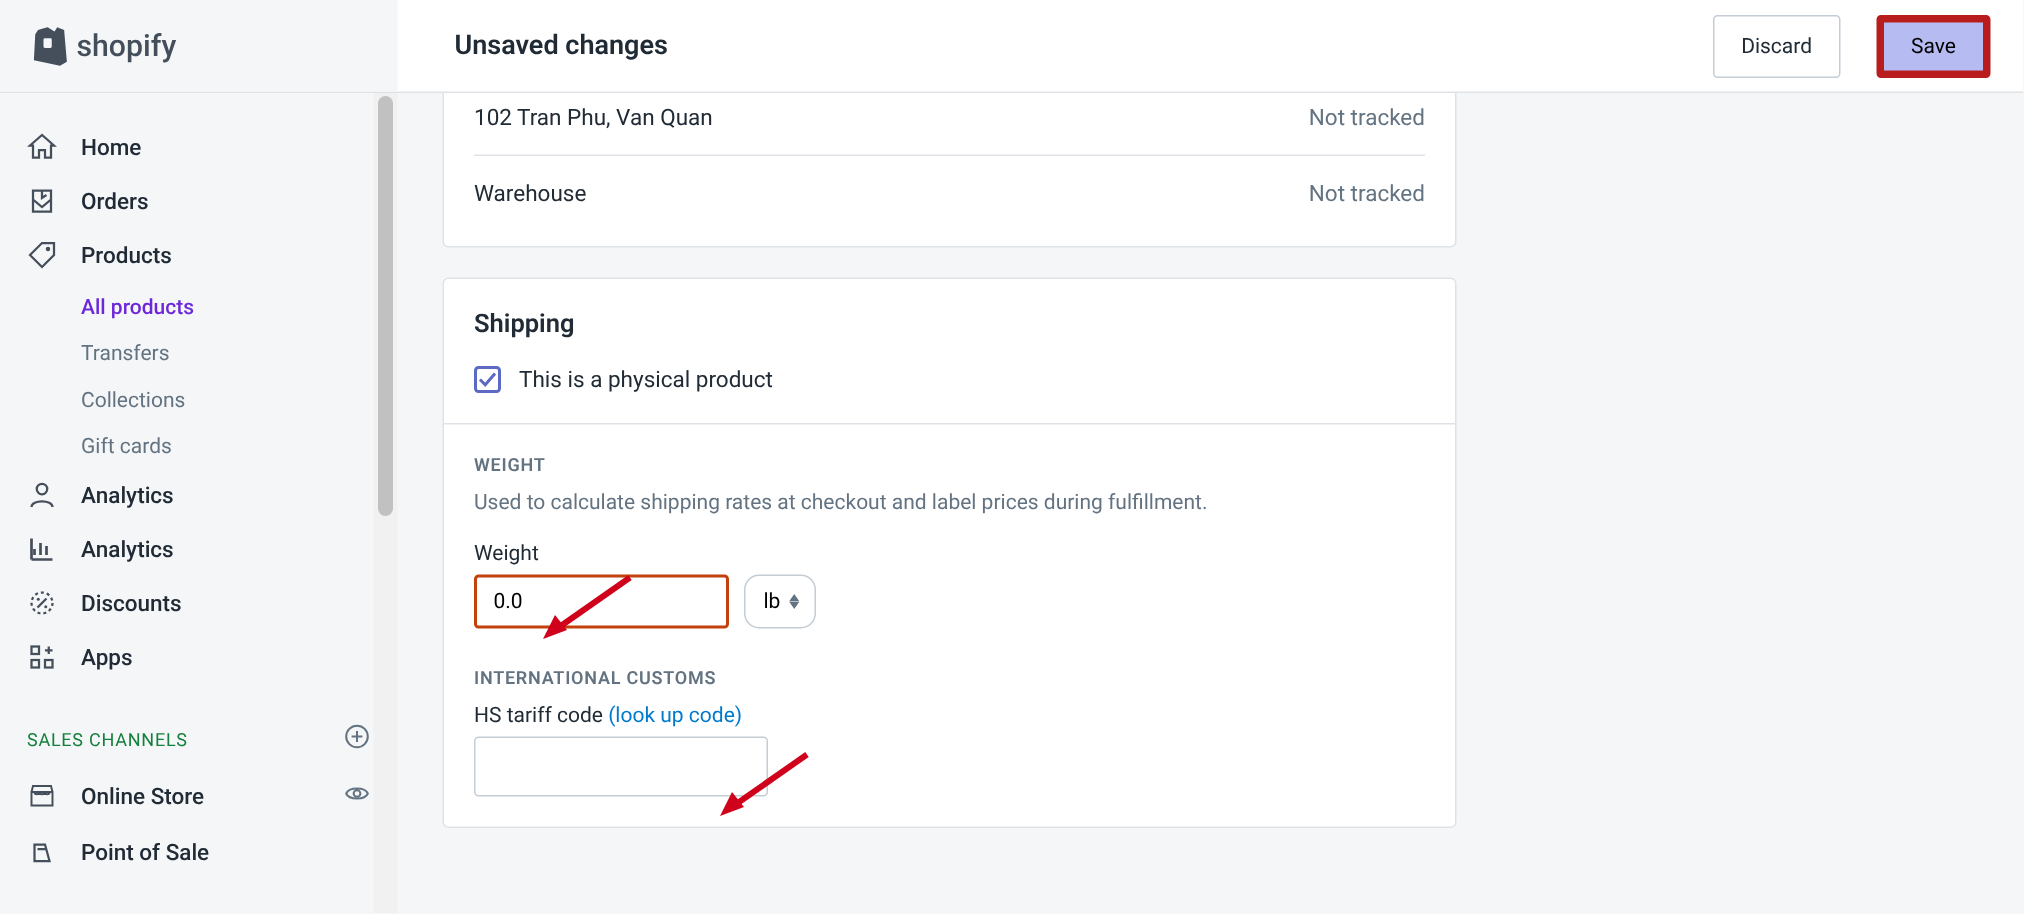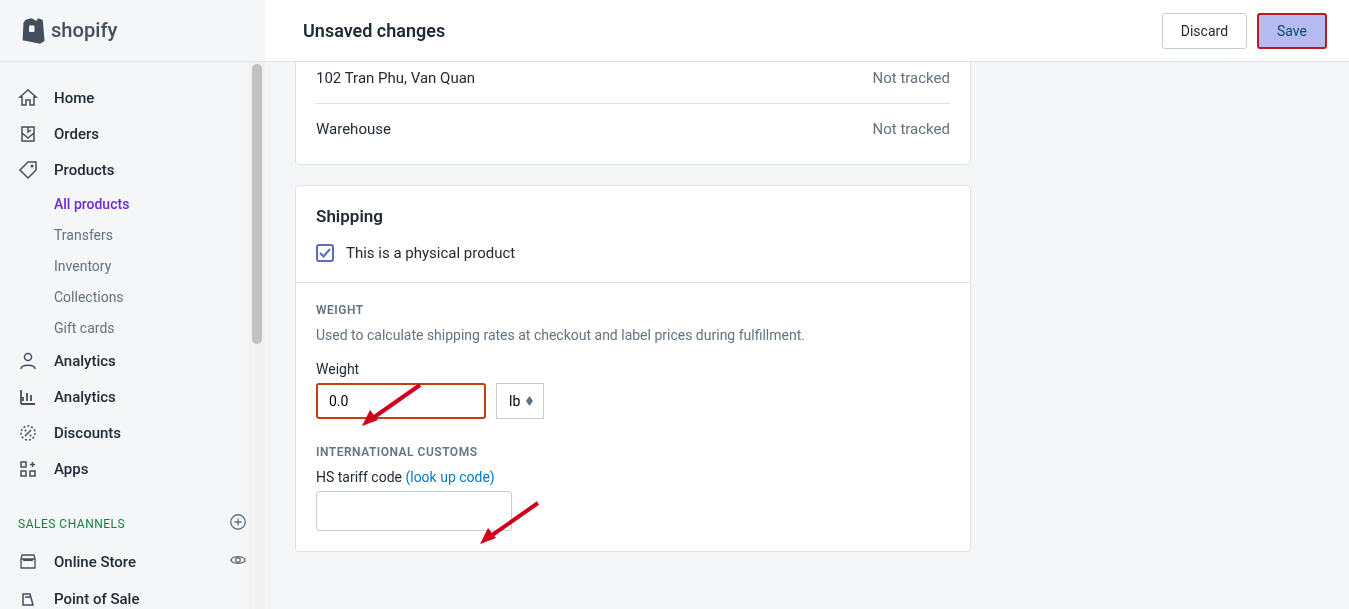--- a/index.html
+++ b/index.html
@@ -2,24 +2,24 @@
 <html><head>
 <meta charset="utf-8">
 <style>
 *{box-sizing:border-box;margin:0;padding:0;font-family:-apple-system,BlinkMacSystemFont,"Segoe UI",Roboto,sans-serif}
 body{background:#f4f6f8;width:1349px;height:609px;overflow:hidden;position:relative}
 .topbar{position:absolute;top:0;left:0;right:0;height:62px;background:#fff;border-bottom:1px solid #dfe3e8;display:flex;align-items:center;z-index:10}
 .logo-area{width:265px;height:100%;background:#f4f6f8;display:flex;align-items:center;padding-left:18px}
 .logo-area svg{fill:#454f5b}
 .unsaved-area{flex:1;display:flex;align-items:center;justify-content:space-between;padding:0 22px 0 38px;height:100%}
 .unsaved-title{font-size:18px;font-weight:600;color:#212b36}
-.top-buttons{display:flex;gap:10px}
+.top-buttons{display:flex;gap:24px}
 .btn{padding:8px 18px;border-radius:3px;font-size:14px;cursor:pointer;border:1px solid transparent}
 .btn-discard{background:#fff;border:1px solid #c4cdd5;color:#212b36}
-.btn-save{background:#b6bcf1;color:#0c4a6e;border:2px solid #b91c1c}
+.btn-save{background:#b6bcf1;color:#000000;border:5px solid #b91c1c}
 .sidebar{position:absolute;top:62px;left:0;width:265px;bottom:0;background:#f4f6f8;padding-top:18px}
 .scrolltrack{position:absolute;right:0;top:0;bottom:0;width:16px;background:#f1f1f1}
 .scrollthumb{position:absolute;left:3px;width:10px;background:#c1c1c1;border-radius:5px}
 .nav-item{display:flex;align-items:center;padding:8px 18px;cursor:pointer;gap:16px}
 .nav-icon{width:20px;height:20px;display:flex;align-items:center;justify-content:center;color:#637381;flex-shrink:0}
 .nav-label{font-size:15px;color:#212b36;font-weight:500}
 .nav-sub{padding:6px 18px 6px 54px;cursor:pointer}
 .nav-sub-label{font-size:14px;color:#637381}
 .nav-sub.active .nav-sub-label{color:#6d28d9;font-weight:500}
 .nav-section{padding:8px 18px;display:flex;align-items:center;justify-content:space-between;margin-top:18px}
@@ -38,21 +38,21 @@
 .checkbox{width:18px;height:18px;border:2px solid #5c6ac4;border-radius:3px;background:#fff;display:flex;align-items:center;justify-content:center;cursor:pointer}
 .checkbox svg{width:12px;height:12px;fill:#5c6ac4}
 .checkbox-label{font-size:15px;color:#212b36}
 .divider{height:1px;background:#dfe3e8;margin:20px -20px}
 .field-heading{font-size:12px;font-weight:600;color:#637381;letter-spacing:.5px;margin-bottom:10px}
 .field-desc{font-size:14px;color:#637381;margin-bottom:18px}
 .field-label{font-size:14px;color:#212b36;margin-bottom:6px}
 .input-row{display:flex;gap:10px}
 .text-input{border:1px solid #c4cdd5;border-radius:3px;padding:9px 12px;font-size:14px;width:170px}
 .text-input.focused{border:2px solid #c2410c;padding:8px 11px}
-.select-box{border:1px solid #c4cdd5;border-radius:0;padding:9px 12px;font-size:14px;width:48px;display:flex;align-items:center;justify-content:space-between;gap:6px;cursor:pointer}
+.select-box{border:1px solid #c4cdd5;border-radius:10px;padding:9px 12px;font-size:14px;width:48px;display:flex;align-items:center;justify-content:space-between;gap:6px;cursor:pointer}
 .select-spinner{display:flex;flex-direction:column;gap:0px}
 .select-spinner svg{width:7px;height:5px;fill:#637381}
 .link{color:#007ace;cursor:pointer}
 .hs-input{border:1px solid #c4cdd5;border-radius:3px;padding:9px 12px;font-size:14px;width:196px;height:40px}
 .arrow{position:absolute;pointer-events:none}
 .arrow svg{fill:#d0021b}
 </style>
 </head>
 <body>
 
@@ -103,23 +103,20 @@
         </svg>
     </span>
     <span class="nav-label">Products</span>
   </div>
 
   <div class="nav-sub active">
     <span class="nav-sub-label">All products</span>
   </div>
   <div class="nav-sub">
     <span class="nav-sub-label">Transfers</span>
-  </div>
-  <div class="nav-sub">
-    <span class="nav-sub-label">Inventory</span>
   </div>
   <div class="nav-sub">
     <span class="nav-sub-label">Collections</span>
   </div>
   <div class="nav-sub">
     <span class="nav-sub-label">Gift cards</span>
   </div>
 
   <div class="nav-item">
     <span class="nav-icon">

